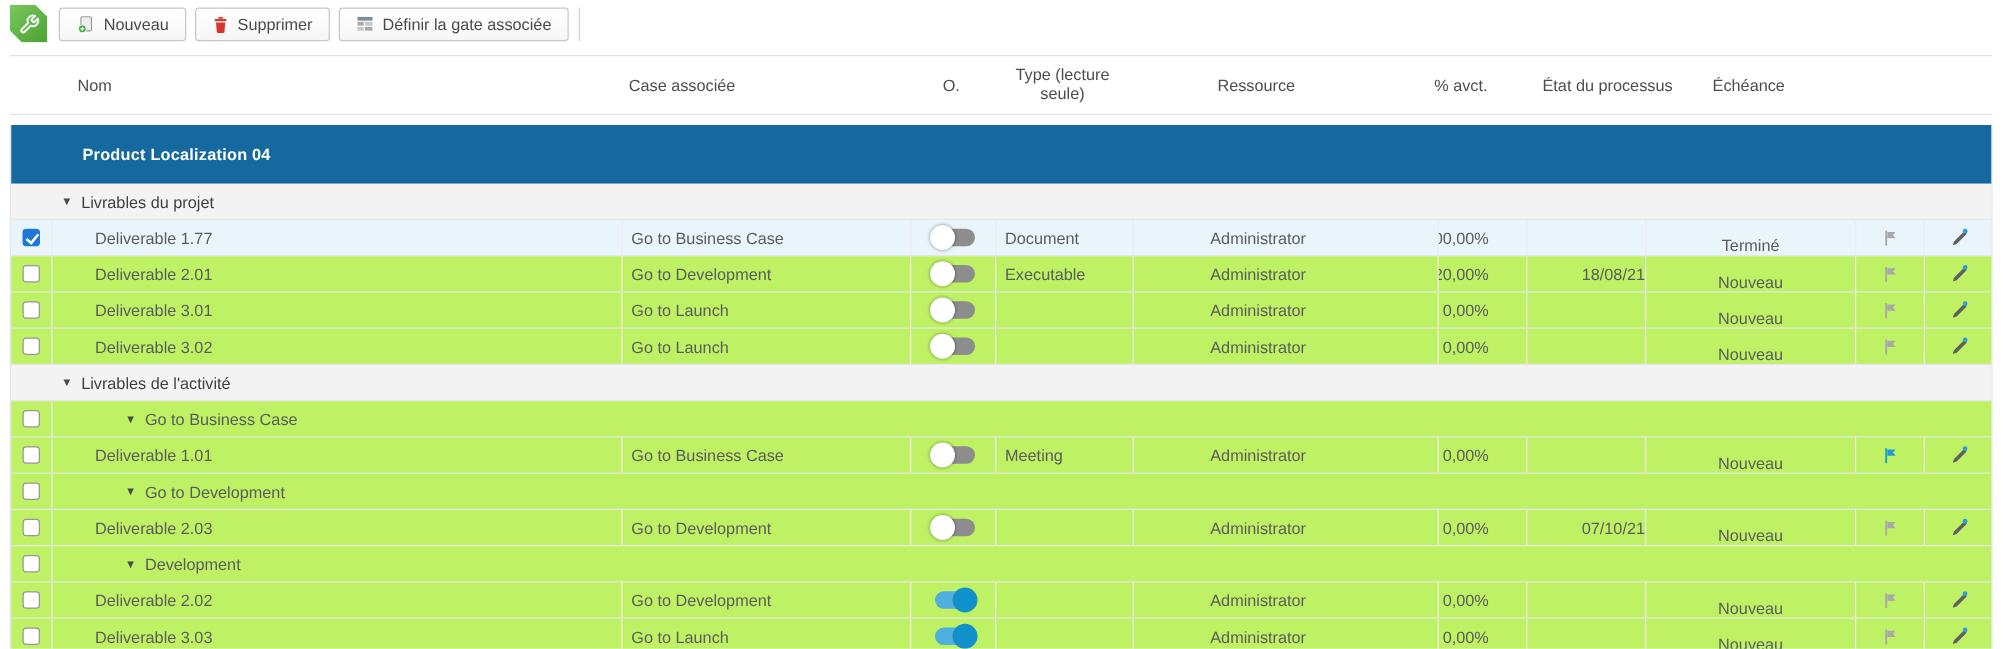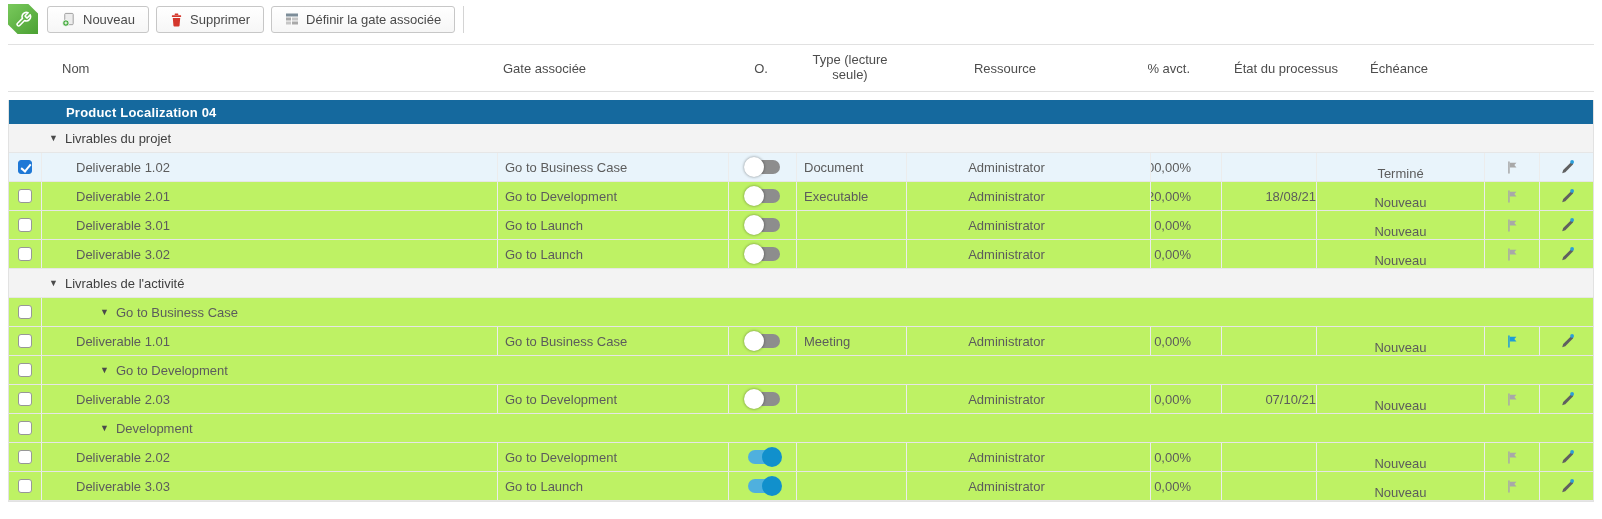--- a/index.html
+++ b/index.html
@@ -44,21 +44,21 @@
   .h-pct   { justify-content:flex-end; padding-right:30px; }
   .h-due   { justify-content:center; }
   .h-state { padding-left:14px; }
 
   
   .grid {
     margin:8px 8px 0 8px;
     border-left:1px solid #e2e2e2; border-right:1px solid #e2e2e2; border-bottom:1px solid #e2e2e2;
   }
   .band {
-    height:24px; display:flex; align-items:center; padding-left:57px;
+    height:47px; display:flex; align-items:center; padding-left:57px;
     background:var(--band); color:#fff; font-size:13px; font-weight:bold; letter-spacing:.2px;
   }
   .grid-row {
     display:grid; grid-template-columns:var(--cols); height:29px;
     border-bottom:1px solid #e6e6e6; font-size:13px; color:#5c5c5c; background:#bef264;
   }
   .grid-row.group   { background:#f3f3f3; color:#3f3f3f; }
   .grid-row.selected{ background:var(--selected_row); }
   .cell { height:100%; display:flex; align-items:center; white-space:nowrap; overflow:hidden; }
   .grid-row .cell + .cell { border-left:1px solid #ececec; }
@@ -137,21 +137,21 @@
       </span>
       <span>Définir la gate associée</span>
     </button>
     <span class="tb-divider"></span>
   </div>
 </div>
 
 <div class="hdr">
   <div class="hcell"></div>
   <div class="hcell h-name">Nom</div>
-  <div class="hcell h-gate">Gate associée</div>
+  <div class="hcell h-gate">Case associée</div>
   <div class="hcell h-o">O.</div>
   <div class="hcell h-type">
       <span style="max-width:90px;">Type (lecture seule)</span>
     </div>
   <div class="hcell h-res">Ressource</div>
   <div class="hcell h-pct">% avct.</div>
   <div class="hcell h-state">État du processus</div>
   <div class="hcell h-due">Échéance</div>
   <div class="hcell"></div>
   <div class="hcell"></div>
@@ -166,21 +166,21 @@
         <div class="cell group-cell">
           <span class="caret">▼</span>
           <span>Livrables du projet</span>
         </div>
       </div>
       <div class="grid-row item selected">
         <div class="cell sel-cell">
           <div class="checkbox checked"></div>
         </div>
         <div class="cell name-cell lvl1">
-          <span>Deliverable 1.02</span>
+          <span>Deliverable 1.77</span>
         </div>
         <div class="cell gate-cell">
           <span>Go to Business Case</span>
         </div>
         <div class="cell toggle-cell">
           <div class="toggle off">
             <div class="track"></div>
             <div class="knob"></div>
           </div>
         </div>

